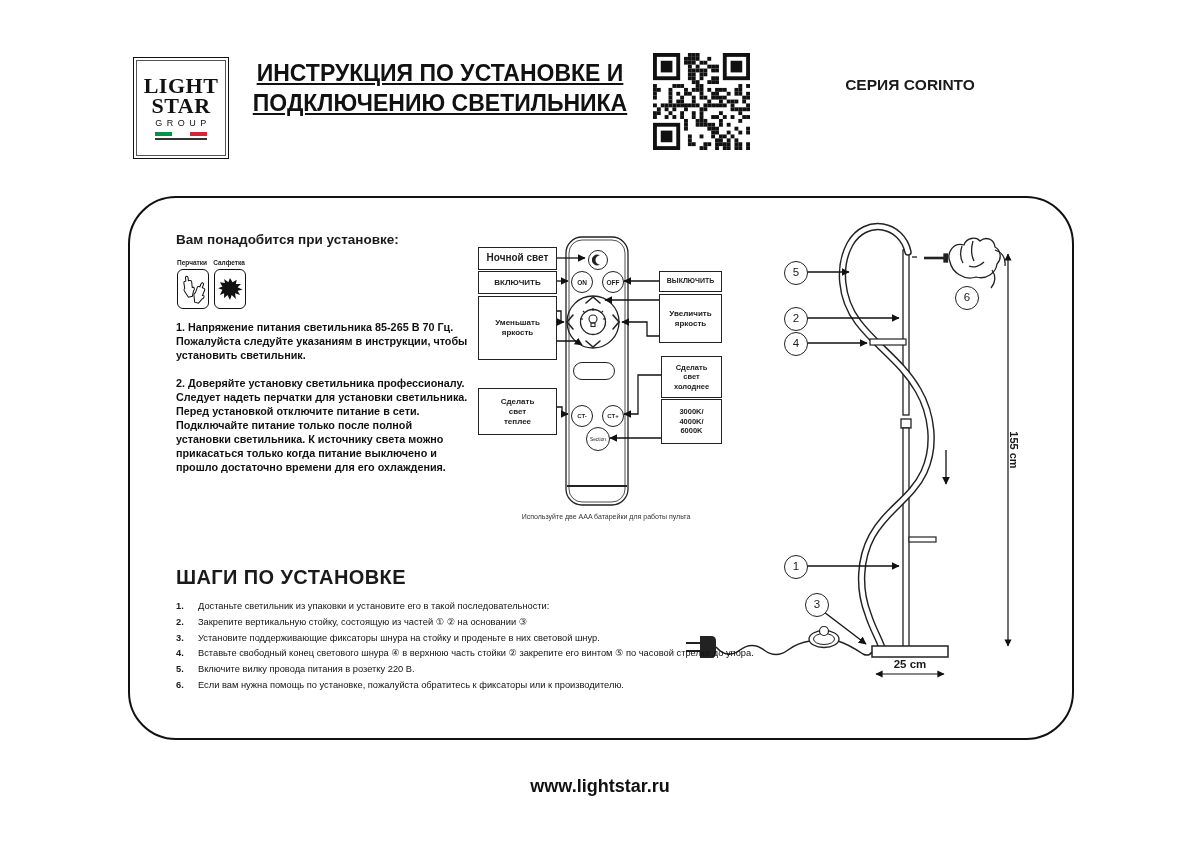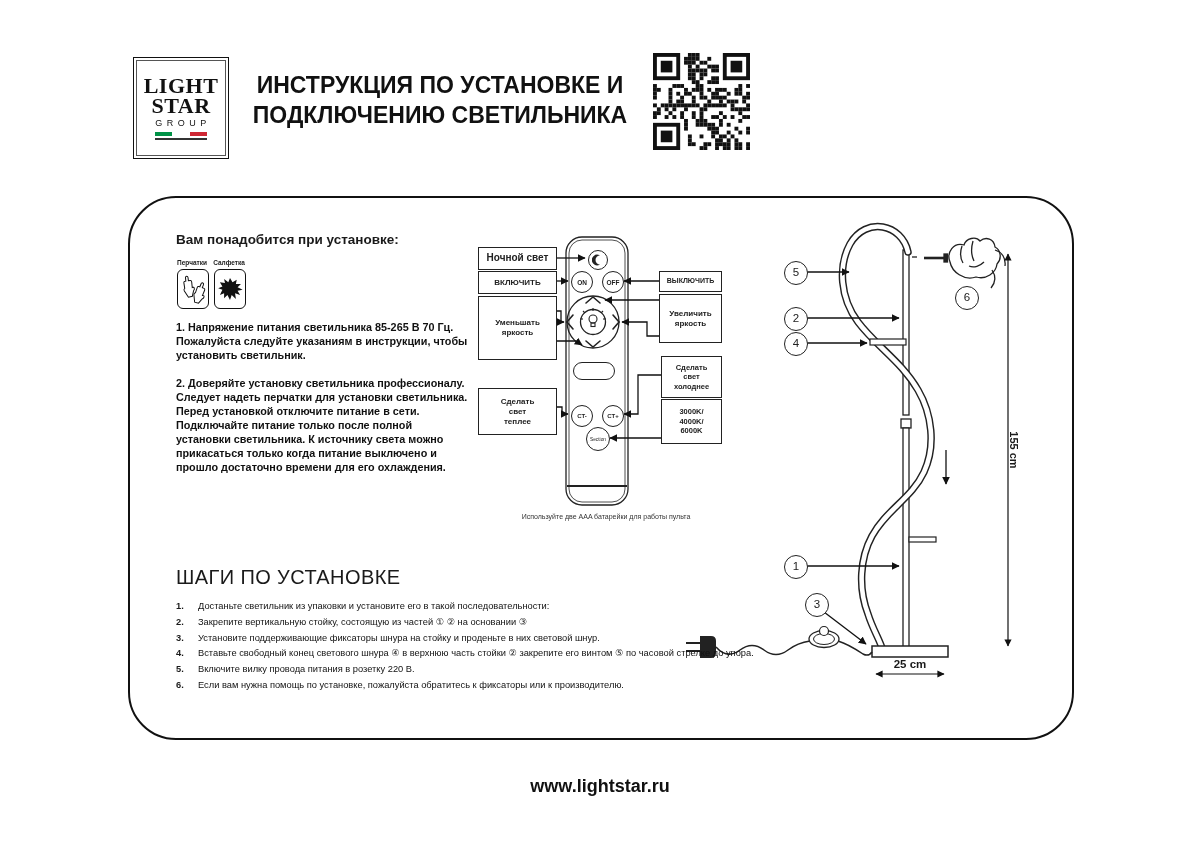--- a/index.html
+++ b/index.html
@@ -9,21 +9,21 @@
   svg.layer{position:absolute;left:0;top:0;z-index:1;}
   .ovl{z-index:2;}
   
   .logo{left:133px;top:57px;width:74px;height:100px;border:1.5px solid #111;background:#fff;padding-left:20px;}
   .logo-inner{position:absolute;left:2px;top:2px;right:2px;bottom:2px;border:0.5px solid #555;
               display:flex;flex-direction:column;align-items:center;justify-content:center;}
   .logo-word{font-family:"Liberation Serif", serif;font-weight:700;font-size:22px;line-height:0.88;letter-spacing:0.5px;color:#111;}
   .logo-group{font-size:9px;letter-spacing:4.5px;margin:3px 0 4px 4px;color:#111;}
   .flag{width:52px;height:6px;display:flex;border-bottom:2px solid #333;}
   .flag span{flex:1;height:4px;}
-  .title{left:240px;top:70px;width:400px;text-align:center;font-size:23px;font-weight:700;line-height:1.32;color:#111;}
+  .title{left:240px;top:58px;width:400px;text-align:center;font-size:23px;font-weight:700;line-height:1.32;color:#111;text-decoration:underline;}
   .series{left:770px;top:76px;width:280px;text-align:center;font-size:15.5px;font-weight:700;}
   .articles{left:770px;top:99px;width:280px;text-align:center;font-size:21px;font-weight:700;letter-spacing:0.5px;}
   .qr{left:653px;top:53px;width:97px;height:97px;}
   
   .panel{left:128px;top:196px;width:942px;height:540px;border:2.2px solid #111;border-radius:48px;background:#fff;z-index:0;}
   
   .tools-heading{left:176px;top:232px;font-size:13.5px;font-weight:700;}
   .tool-label{width:44px;text-align:center;font-size:6.5px;font-weight:600;color:#222;}
   .tool-box{width:30px;height:38px;border:1.6px solid #111;border-radius:6px;background:#fff;
             display:flex;align-items:center;justify-content:center;}
@@ -31,21 +31,21 @@
   .notes{left:176px;top:320px;width:292px;}
   .notes p{margin:0 0 14px 0;font-size:10.8px;font-weight:600;line-height:1.3;color:#111;}
   
   .cbox{border:1.2px solid #222;background:#fff;display:flex;align-items:center;justify-content:center;
         text-align:center;font-weight:600;color:#222;white-space:pre-line;line-height:1.25;}
   .rbtn{border:1.2px solid #222;border-radius:50%;background:#fff;display:flex;align-items:center;
         justify-content:center;font-weight:700;color:#222;}
   .pill{border:1.2px solid #222;border-radius:9px;background:#fff;}
   .battery-note{left:500px;top:513px;width:212px;text-align:center;font-size:7px;font-weight:500;color:#333;}
   
-  .steps-heading{left:176px;top:566px;font-size:20px;font-weight:400;letter-spacing:0.4px;}
+  .steps-heading{left:176px;top:566px;font-size:20px;font-weight:700;letter-spacing:0.4px;}
   .steps{left:176px;top:601px;width:600px;}
   .step-row{display:flex;margin-bottom:4.2px;}
   .step-num{width:16px;font-size:9.3px;font-weight:700;flex:none;}
   .step-text{margin-left:6px;font-size:9.3px;font-weight:500;line-height:1.25;color:#111;}
   
   .callout{width:22px;height:22px;border:1.4px solid #222;border-radius:50%;background:#fff;
            text-align:center;line-height:21px;font-size:11.5px;font-weight:500;color:#222;}
   .dim-v{left:984px;top:444px;width:60px;text-align:center;font-size:11px;font-weight:600;transform:rotate(90deg);}
   .dim-h{left:880px;top:658px;width:60px;text-align:center;font-size:11.5px;font-weight:600;}
   .footer-url{left:0;right:0;top:776px;text-align:center;font-size:18px;font-weight:700;color:#111;}
@@ -389,20 +389,21 @@
         <rect x="0" y="0" width="27.16" height="27.16"></rect>
         <rect fill="#fff" x="3.88" y="3.88" width="19.4" height="19.4"></rect>
         <rect x="7.76" y="7.76" width="11.64" height="11.64"></rect>
         <rect x="69.84" y="0" width="27.16" height="27.16"></rect>
         <rect fill="#fff" x="73.72" y="3.88" width="19.4" height="19.4"></rect>
         <rect x="77.6" y="7.76" width="11.64" height="11.64"></rect>
         <rect x="0" y="69.84" width="27.16" height="27.16"></rect>
         <rect fill="#fff" x="3.88" y="73.72" width="19.4" height="19.4"></rect>
         <rect x="7.76" y="77.6" width="11.64" height="11.64"></rect>
       </svg></div>
+  <div class="abs series ovl">СЕРИЯ CORINTO</div>
 
   <div class="abs panel"></div>
 
   <div class="abs tools-heading ovl">Вам понадобится при установке:</div>
   <div class="abs tool-label ovl" style="left:170px;top:259px;">Перчатки</div>
   <div class="abs tool-label ovl" style="left:207px;top:259px;">Салфетка</div>
   <div class="abs tool-box ovl" style="left:177px;top:269px;">
     <svg width="26" height="32" viewBox="0 0 26 32">
       <g fill="#fff" stroke="#111" stroke-width="1">
         <path d="M6 24 L3.5 17 Q3 15 4.5 14.5 L5 9 Q5.2 7.5 6.5 7.7 L7.3 7.8 L7.8 4.5 Q8 3 9.3 3.3 Q10.5 3.6 10.3 5 L9.9 8 L11.8 8.3 Q13 8.5 12.8 10 L12 15.5 Q13.5 15 13.8 16.5 Q14 18 12.5 19 L10 24 Z" transform="rotate(-14 8 14)"></path>

